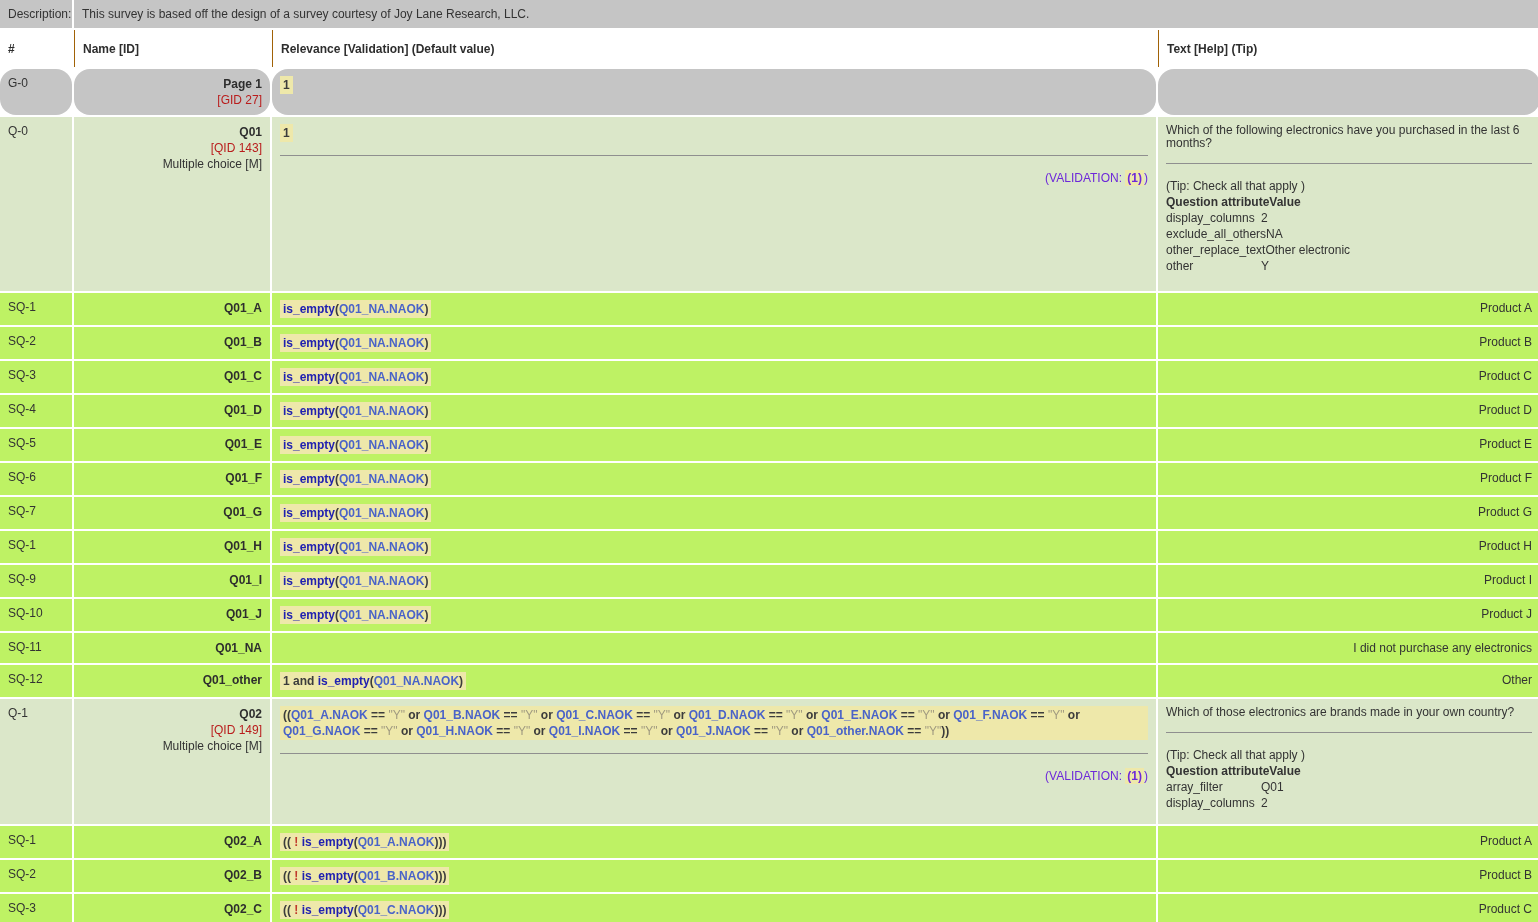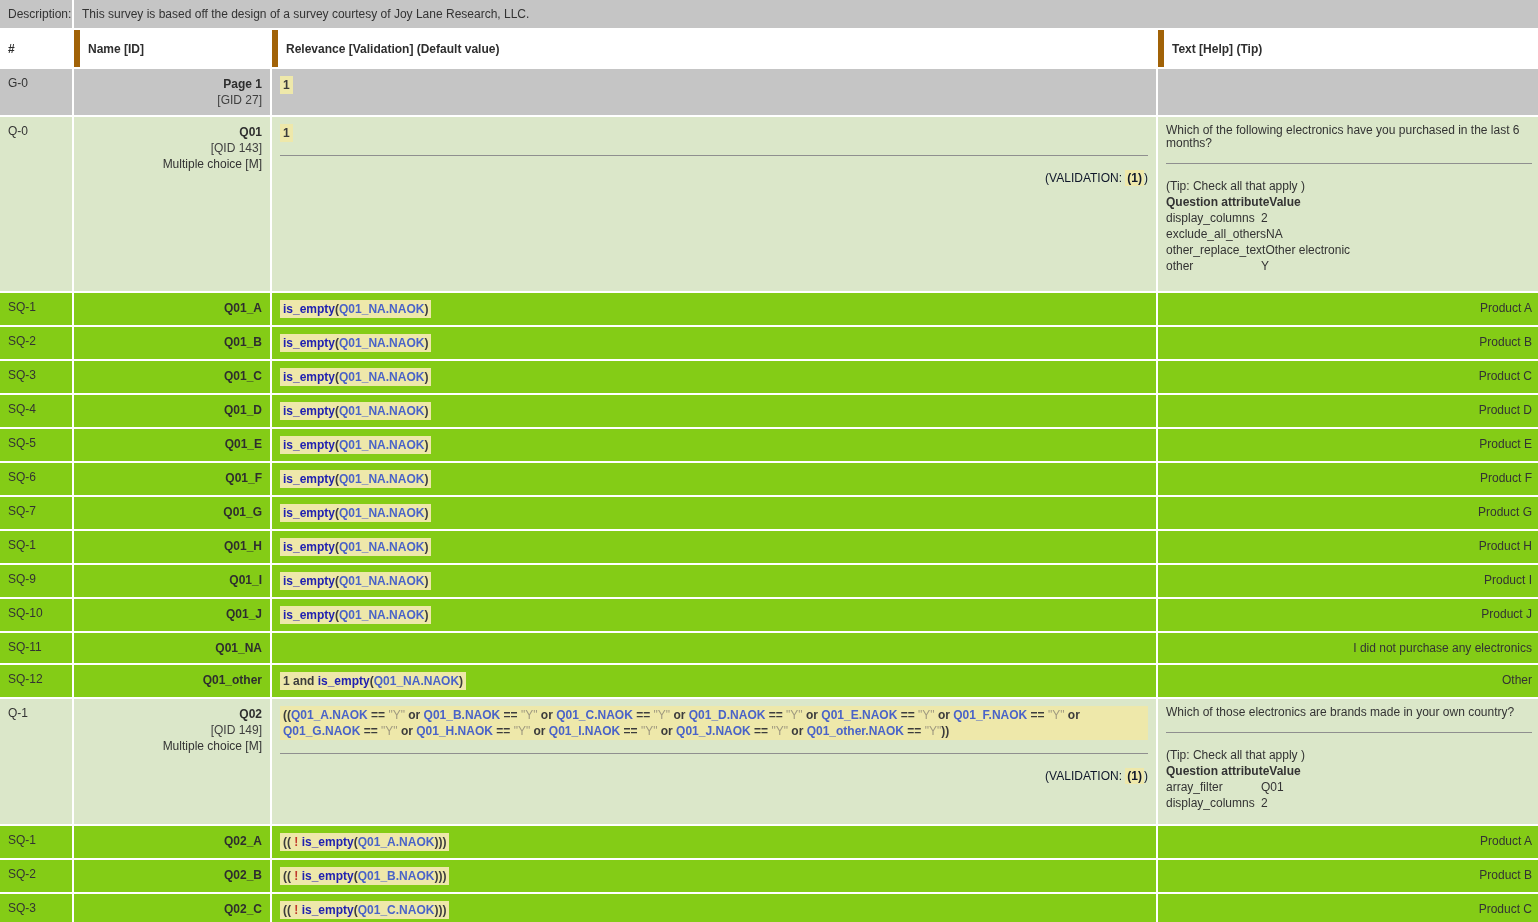--- a/index.html
+++ b/index.html
@@ -2,37 +2,37 @@
 <html><head>
 <meta charset="utf-8">
 <style>
   * { box-sizing: border-box; }
   html,body { margin:0; padding:0; background:#ffffff; }
   body { font-family:"Liberation Sans", sans-serif; font-size:12px; color:#333; }
   .wrap { width:1538px; height:922px; overflow:hidden; background:#fff; }
   table.logic { border-collapse:separate; border-spacing:2px; table-layout:fixed; width:1542px; margin:-2px; }
   td, th { vertical-align:top; padding:7px 8px; overflow:hidden; text-align:left; }
   th { background:#ffffff; font-weight:bold; color:#2e2e2e; padding-top:12px; }
-  th.bl { border-left:6px solid #a16207; }
+  th.bl { border-left:1px solid #a16207; }
   tr.desc-row td { background:#c5c5c5; }
-  tr.row-group td { background:#c5c5c5; }
+  tr.row-group td { background:#c5c5c5;border-radius:16px; }
   tr.row-question td { background:#dbe7c9;margin-left:19px; }
-  tr.row-sub td { background:#84cc16; }
+  tr.row-sub td { background:#bef264; }
   .q-name { font-weight:bold; color:#2e2e2e; }
-  .id-link { color:#404040; }
+  .id-link { color:#b91c1c; }
   .type-label { color:#333; }
   .line { line-height:16px;text-align:right; }
   .expr { background:#eee8aa; display:inline-block; padding:1px 3px; line-height:16px; }
   .tok-op   { color:#3c3c3c; font-weight:bold; }
   .tok-func { color:#2121b0; font-weight:bold; }
   .tok-var  { color:#4a63c8; font-weight:bold; }
   .tok-str  { color:#a09a80; }
   .tok-neg  { color:#c0392b; font-weight:bold; }
   .sep { border-top:1px solid #8f8f8f; margin:13px 0 14px 0; height:0; }
-  .validation-line { color:#0f172a; }
+  .validation-line { color:#6d28d9; }
   .hl-val { background:#eee8aa; font-weight:bold; padding:1px 2px; }
   .q-text { line-height:13px; }
   .tip-line { line-height:16px; margin-bottom:0; }
   .attr-row { line-height:16px; }
   .attr-name { display:inline-block; min-width:95px; }
   .attr-head { font-weight:bold; }
 </style>
 </head>
 <body>
 

